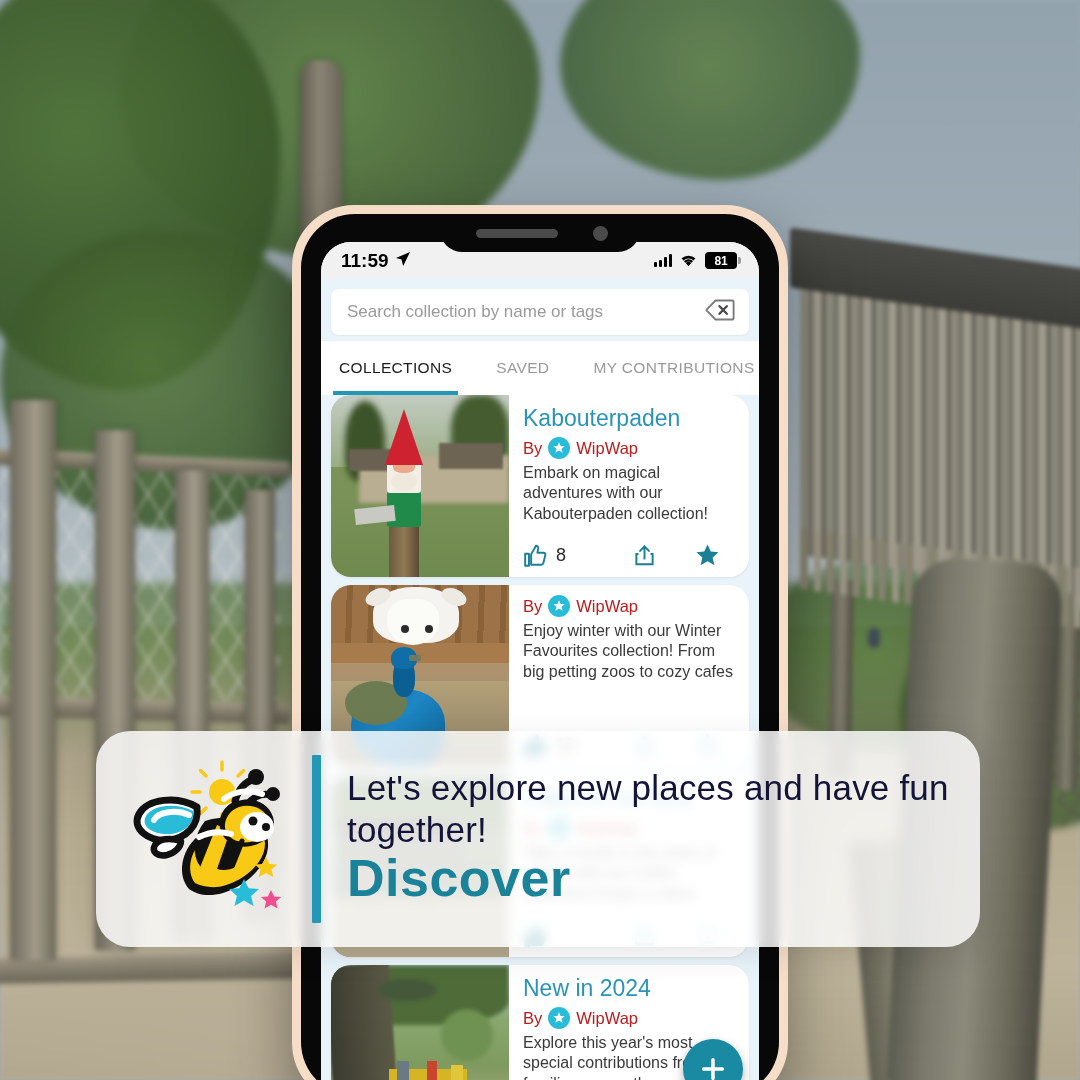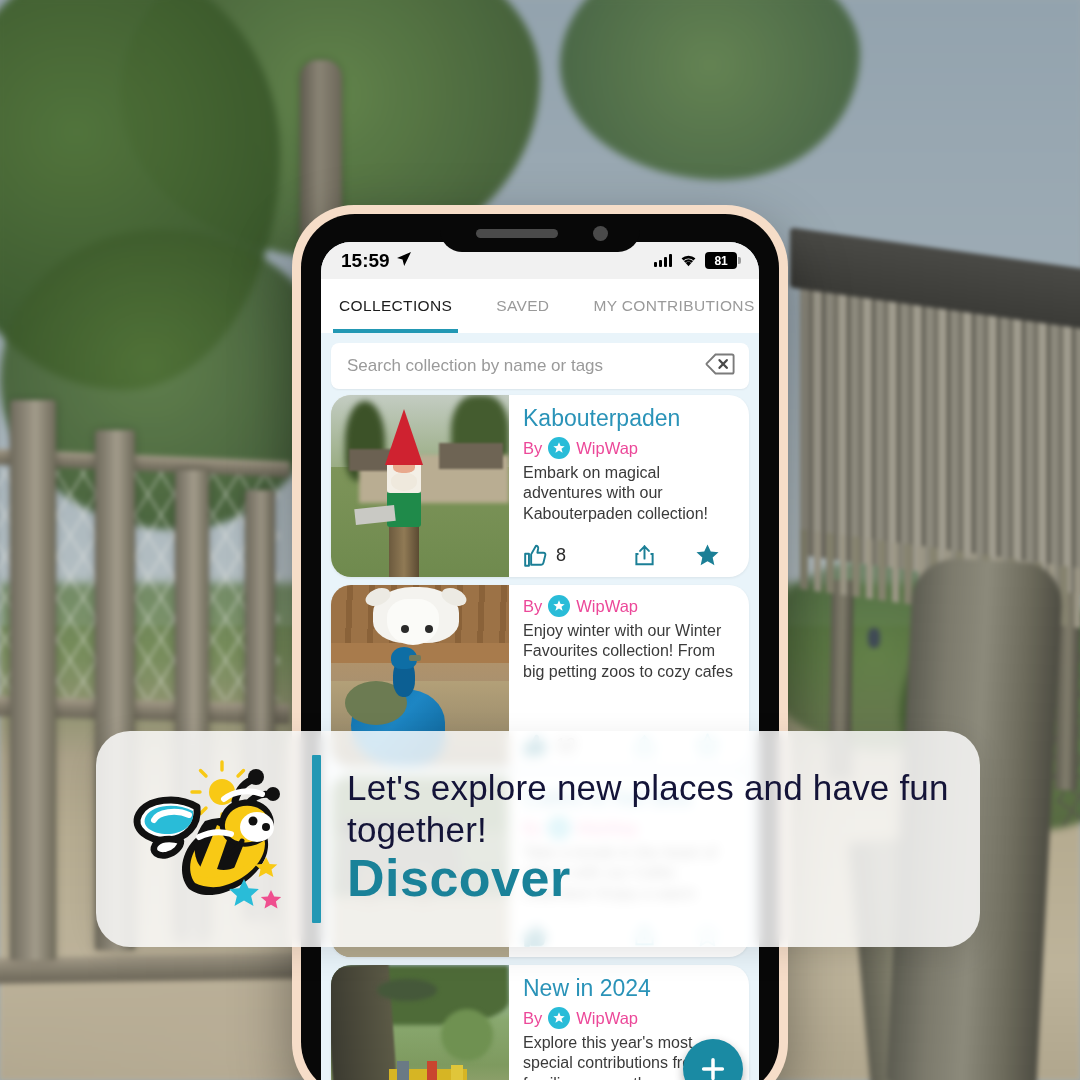--- a/index.html
+++ b/index.html
@@ -270,21 +270,21 @@
     overflow: hidden;
     box-shadow: 0 1px 3px rgba(0,0,0,.07);
     height: 182px;
   }
   .card-thumb { width: 178px; flex: 0 0 178px; position: relative; overflow: hidden; }
   .card-body { flex: 1; padding: 10px 12px 8px 14px; display: flex; flex-direction: column; min-width: 0; }
   .card-title {
     color: #2a93b8; font-size: 23px; margin-bottom: 5px;
     white-space: nowrap; overflow: hidden;
   }
-  .card-by { display: flex; align-items: center; gap: 6px; font-size: 16.5px; color: #ec4899; margin-bottom: 4px; }
+  .card-by { display: flex; align-items: center; gap: 6px; font-size: 16.5px; color: #b91c1c; margin-bottom: 4px; }
   .avatar {
     width: 22px; height: 22px; border-radius: 50%;
     background: #29bcd8;
     display: flex; align-items: center; justify-content: center;
     flex: 0 0 22px;
   }
   .card-desc {
     font-size: 16px; color: #3a3a3a; line-height: 1.28;
     overflow: hidden; max-height: 62px;
   }
@@ -400,21 +400,21 @@
     <div id="phone-bezel"></div>
     <div id="notch">
       <div class="speaker"></div>
       <div class="camera"></div>
     </div>
 
     <div id="phone-screen">
 
       <div id="statusbar">
         <div class="sb-left">
-          <span>15:59</span>
+          <span>11:59</span>
           <span class="loc-arrow">
             <svg width="16" height="16" viewBox="0 0 16 16">
                 <path d="M15 1 1 7l5.5 1.6L8.2 15z" fill="#000"></path>
               </svg>
           </span>
         </div>
         <div class="sb-right">
           <span class="sig">
               <i></i>
               <i></i>
@@ -425,37 +425,37 @@
             <svg width="19" height="14" viewBox="0 0 19 14">
               <path d="M9.5 13.2 6.7 9.9a4.4 4.4 0 0 1 5.6 0z" fill="#000"></path>
               <path d="M2.6 5.3 4.4 7.4a7.9 7.9 0 0 1 10.2 0l1.8-2.1a10.6 10.6 0 0 0-13.8 0z" fill="#000"></path>
               <path d="M4.9 8 6.4 9.7a5.3 5.3 0 0 1 6.2 0L14.1 8a7.4 7.4 0 0 0-9.2 0z" fill="#000"></path>
             </svg>
           </span>
           <span class="batt">81</span>
         </div>
       </div>
 
-      <div id="tabbar">
-        <div class="tab active">COLLECTIONS</div>
-        <div class="tab">SAVED</div>
-        <div class="tab">MY CONTRIBUTIONS</div>
-
-      </div>
-
       <div id="searchwrap">
         <div id="searchbar">
           <input id="searchinput" type="text" placeholder="Search collection by name or tags" style="">
           <span>
             <svg width="30" height="24" viewBox="0 0 30 24">
               <path d="M10.5 2.5H27a1.6 1.6 0 0 1 1.6 1.6v15.8A1.6 1.6 0 0 1 27 21.5H10.5L1.8 12.6a.9.9 0 0 1 0-1.2z" fill="none" stroke="#7b7b7b" stroke-width="1.9"></path>
               <path d="M14.5 8.2 21.8 15.8M21.8 8.2 14.5 15.8" stroke="#4a4a4a" stroke-width="2.3" stroke-linecap="round"></path>
             </svg>
           </span>
         </div>
+      </div>
+
+      <div id="tabbar">
+        <div class="tab active">COLLECTIONS</div>
+        <div class="tab">SAVED</div>
+        <div class="tab">MY CONTRIBUTIONS</div>
+
       </div>
 
       <div id="cardlist">
 
         <div class="card">
           <div class="card-thumb">
             <div class="th-gnome"></div>
             <div class="shape" style="left:0;top:0;width:178px;height:72px;background:linear-gradient(#c3ccc2,#9aad84);"></div>
             <div class="shape" style="left:14px;top:6px;width:40px;height:80px;background:#3c5228;border-radius:50% 50% 30% 30%;filter:blur(3px);"></div>
             <div class="shape" style="left:120px;top:0;width:58px;height:86px;background:#445c2f;border-radius:40%;filter:blur(3px);"></div>

